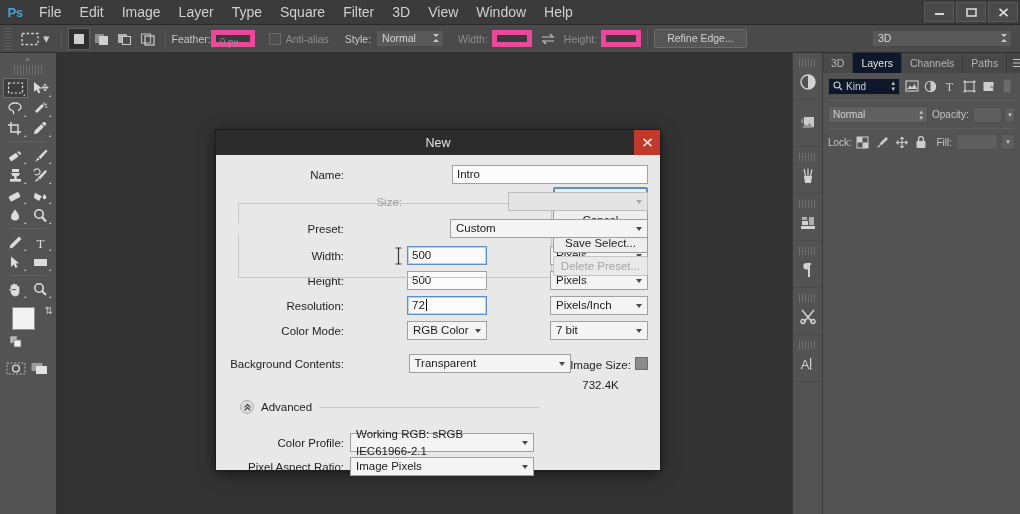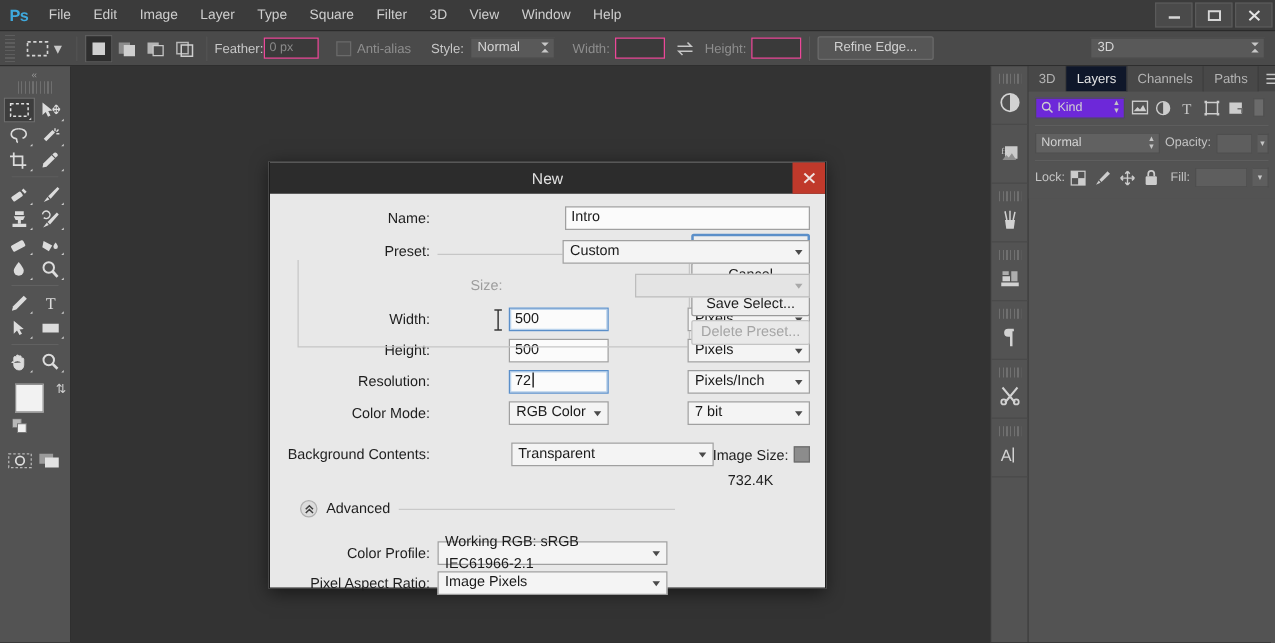--- a/index.html
+++ b/index.html
@@ -18,21 +18,21 @@
     border-bottom: 1px solid #2a2a2a;
   }
   .ps-logo {
     width: 30px; height: 25px; display: flex; align-items: center; justify-content: center;
     color: #3fa9dd; font-weight: bold; font-size: 13px; letter-spacing: -0.5px;
     font-family: "Liberation Sans", sans-serif;
   }
   .menubar { display: flex; align-items: center; height: 25px; }
   .menu-item {
     padding: 0 9px; height: 25px; line-height: 25px;
-    color: #cfcfcf; font-size: 11px; cursor: default;
+    color: #cfcfcf; font-size: 14px; cursor: default;
   }
   .wincontrols { position: absolute; right: 0; top: 0; display: flex; height: 25px; }
   .winbtn {
     width: 30px; height: 20px; margin-top: 2px; margin-right: 2px;
     display: flex; align-items: center; justify-content: center;
     background: #4a4a4a; border: 1px solid #5a5a5a;
   }
   .winbtn svg { display: block; }
 
   
@@ -47,21 +47,21 @@
     opacity: .6;
   }
   .opt-tool {
     display: flex; align-items: center; gap: 3px;
     padding: 0 5px; height: 24px;
   }
   .opt-sep { width: 1px; height: 20px; background: #3a3a3a; margin: 0 6px; border-right: 1px solid #585858; }
   .opt-label { color: #c8c8c8; font-size: 10.5px; white-space: nowrap; }
   .opt-label.dim { color: #8e8e8e; }
   .opt-input {
-    background: #3a3a3a; border: 1px solid #ec4899; height: 17px; width: 44px;
+    background: #3a3a3a; border: 5px solid #ec4899; height: 17px; width: 44px;
     color: #8a8a8a; font-size: 10px; padding: 0 4px; line-height: 15px;
   }
   .opt-select {
     background: #595959; border: 1px solid #4a4a4a; height: 17px;
     color: #d5d5d5; font-size: 10.5px; padding: 0 14px 0 5px; line-height: 15px;
     position: relative; min-width: 62px;
   }
   .opt-select::after {
     content: ""; position: absolute; right: 4px; top: 3px;
     width: 0; height: 0; border-left: 3px solid transparent; border-right: 3px solid transparent;
@@ -141,21 +141,21 @@
   .panel-tabs { display: flex; height: 20px; background: #454545; align-items: stretch; position: relative; }
   .ptab {
     padding: 0 8px; display: flex; align-items: center;
     font-size: 10.5px; color: #b4b4b4; background: #484848; border-right: 1px solid #3d3d3d;
   }
   .ptab.active { background: #0f172a; color: #e6e6e6; }
   .ptab-menu { margin-left: auto; padding: 0 6px; display: flex; align-items: center; }
   .panel-body { background: #535353; padding: 4px 5px; }
   .prow { display: flex; align-items: center; gap: 4px; margin-bottom: 5px; }
   .kind-select {
-    background: #6d28d9; border: 1px solid #4e4e4e; height: 17px; flex: 0 0 72px;
+    background: #0f172a; border: 1px solid #4e4e4e; height: 17px; flex: 0 0 72px;
     color: #d2d2d2; font-size: 10px; display: flex; align-items: center; gap: 3px; padding: 0 4px;
     position: relative;
   }
   .kind-select .updown { margin-left: auto; color: #c5c5c5; font-size: 7px; line-height: 6px; text-align: center; }
   .filt-ico { width: 19px; height: 18px; display: flex; align-items: center; justify-content: center; }
   .blend-select {
     background: #616161; border: 1px solid #4e4e4e; height: 17px; flex: 0 0 100px;
     color: #d2d2d2; font-size: 10px; display: flex; align-items: center; padding: 0 4px;
   }
   .blend-select .updown { margin-left: auto; color: #c5c5c5; font-size: 7px; line-height: 6px; text-align: center; }
@@ -695,31 +695,31 @@
     <div class="dlg-body">
 
       <div class="field-row" style="margin-bottom:8px;">
         <div class="field-label" style="width:122px">Name:</div>
         <div class="txtinput" style="width:196px">Intro</div>
       </div>
 
       <div class="groupbox"></div>
 
       <div class="field-row" style="position:relative;z-index:2;margin-bottom:8px;">
+        <div class="field-label dim" style="width:180px">Size:</div>
+        <div class="dd dim" style="width:140px">
+          <span></span>
+          <span class="chev"></span>
+        </div>
+      </div>
+
+      <div class="field-row" style="position:relative;z-index:2;margin-bottom:8px;">
         <div class="field-label" style="width:122px;background:#e8e8e8;">Preset:</div>
         <div class="dd" style="width:198px">
           <span>Custom</span>
-          <span class="chev"></span>
-        </div>
-      </div>
-
-      <div class="field-row" style="position:relative;z-index:2;margin-bottom:8px;">
-        <div class="field-label dim" style="width:180px">Size:</div>
-        <div class="dd dim" style="width:140px">
-          <span></span>
           <span class="chev"></span>
         </div>
       </div>
 
       <div class="field-row" style="position:relative;">
         <div class="field-label" style="width:122px">Width:</div>
         <div class="txtinput focused" style="width:80px">500</div>
         <div class="dd" style="width:98px;margin-left:6px">
           <span>Pixels</span>
           <span class="chev"></span>

